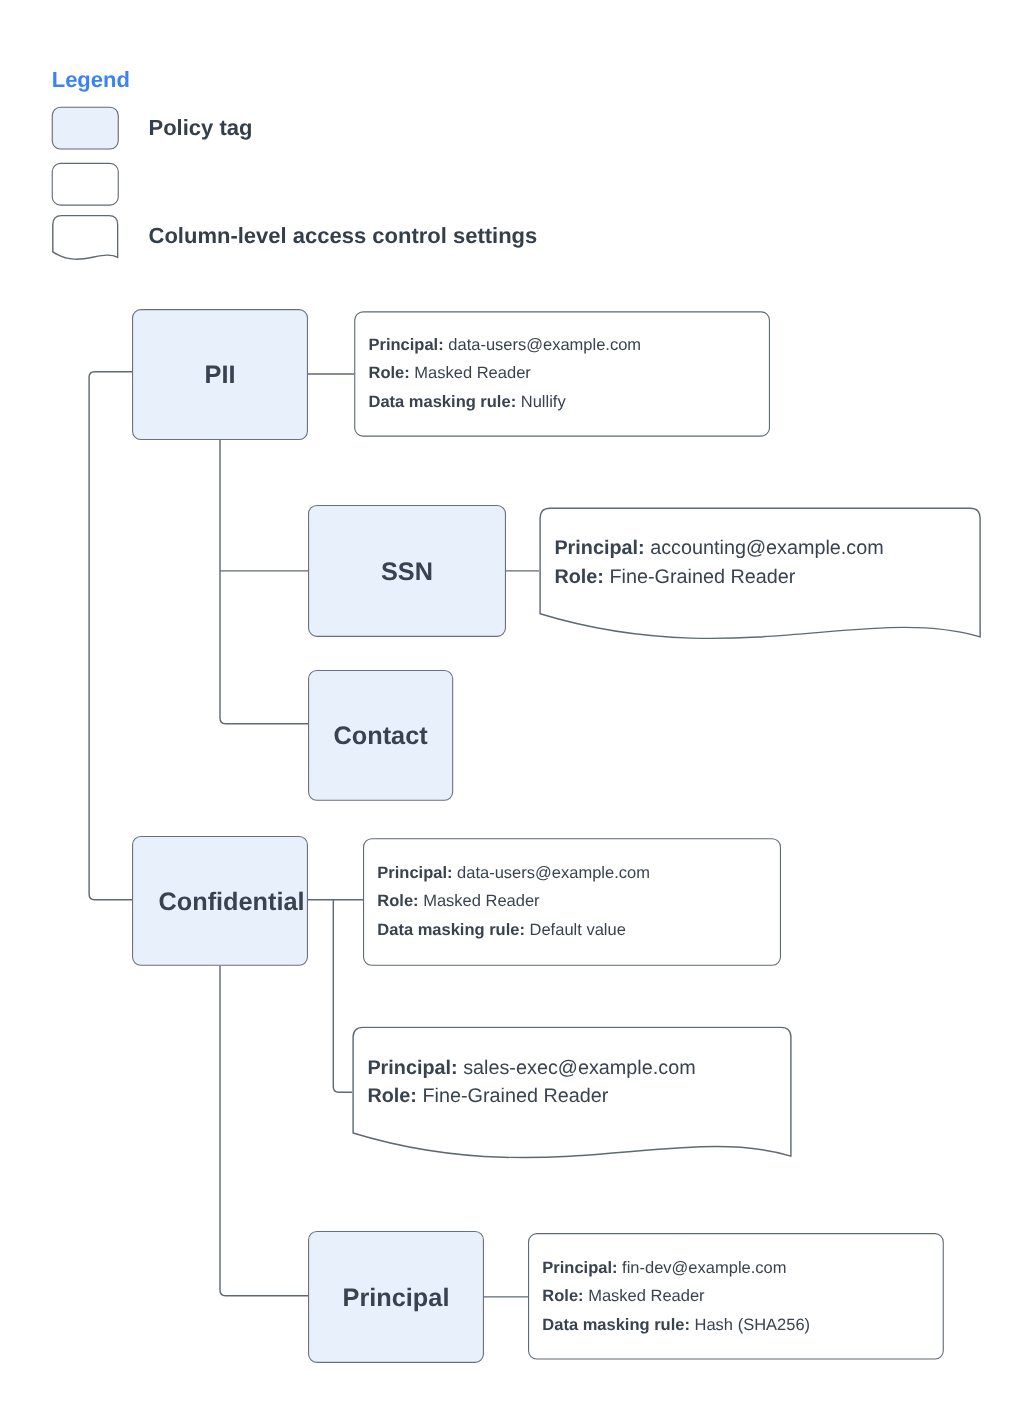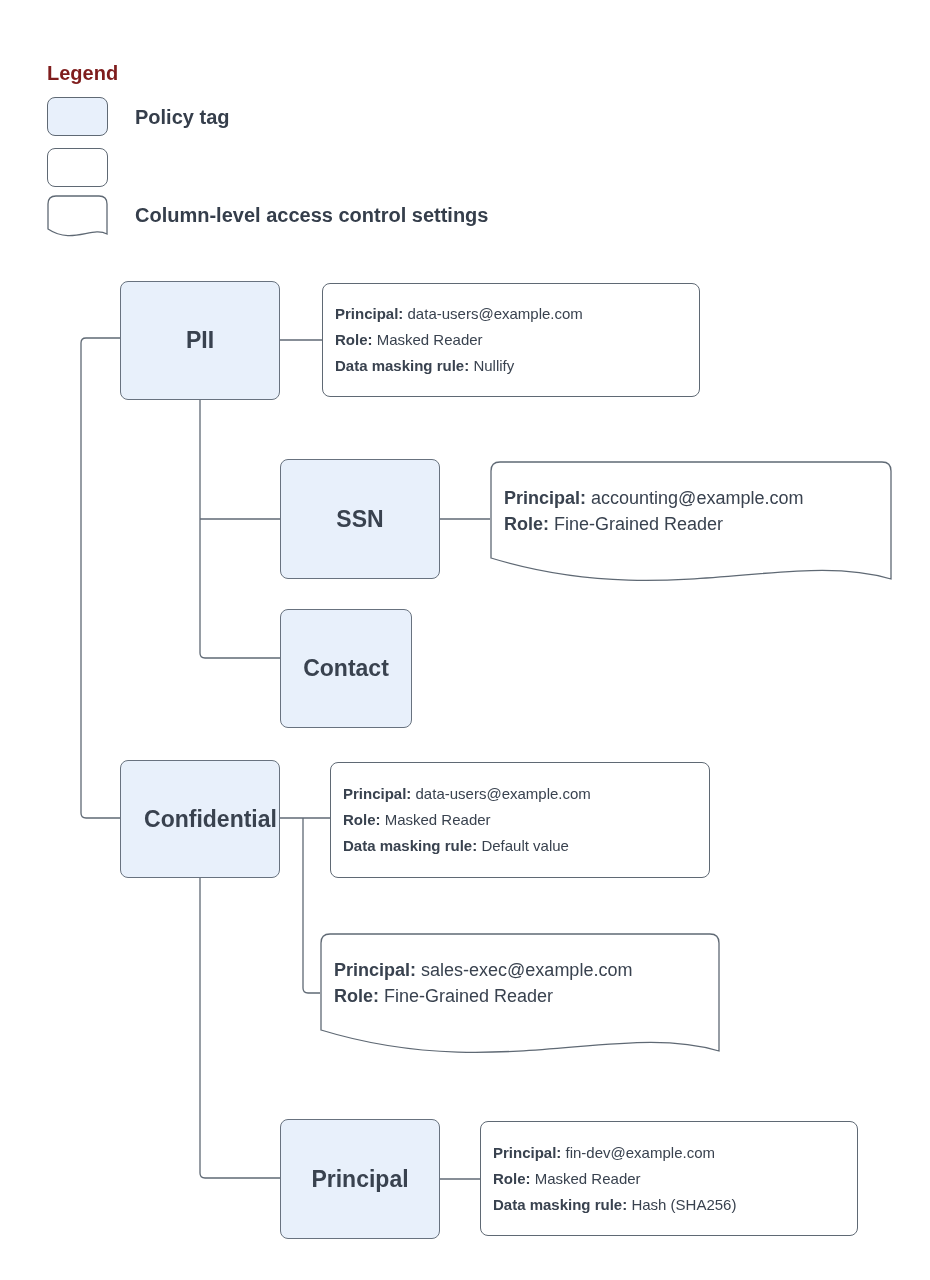--- a/index.html
+++ b/index.html
@@ -21,21 +21,21 @@
     width: 930px;
     height: 1280px;
     z-index: 0;
   }
 
   
   .legend-title {
     position: absolute;
     left: 47px; top: 62px;
     font-size: 20px; font-weight: bold;
-    color: #7f1d1d;
+    color: #3b82f6;
   }
   .legend-swatch {
     position: absolute;
     left: 47px; width: 61px; height: 39px;
     border: 1.5px solid #5f6974;
     border-radius: 8px;
     background: #ffffff;
   }
   .legend-swatch.tag { background: #e8f0fb; }
   .legend-doc-swatch {
@@ -132,21 +132,21 @@
     <svg viewBox="0 0 61 45" preserveAspectRatio="none" width="61" height="45" xmlns="http://www.w3.org/2000/svg">
       <path class="docshape" d="M 1 9 Q 1 1 9 1 L 52 1 Q 60 1 60 9 L 60 39 C 45 31 25 50 1 34 Z"></path>
     </svg>
   </div>
   <div class="legend-label" style="top:203px;">Column-level access control settings</div>
 
   <div class="tag-node" style="left:120px; top:281px; width:160px; height:119px;">
     <span>PII</span>
   </div>
 
-  <div class="tag-node" style="left:280px; top:459px; width:160px; height:120px;">
+  <div class="tag-node" style="left:280px; top:459px; width:180px; height:120px;">
     <span>SSN</span>
   </div>
 
   <div class="tag-node" style="left:280px; top:609px; width:132px; height:119px;">
     <span>Contact</span>
   </div>
 
   <div class="tag-node" style="left:120px; top:760px; width:160px; height:118px;padding-left:21px;">
     <span>Confidential</span>
   </div>

